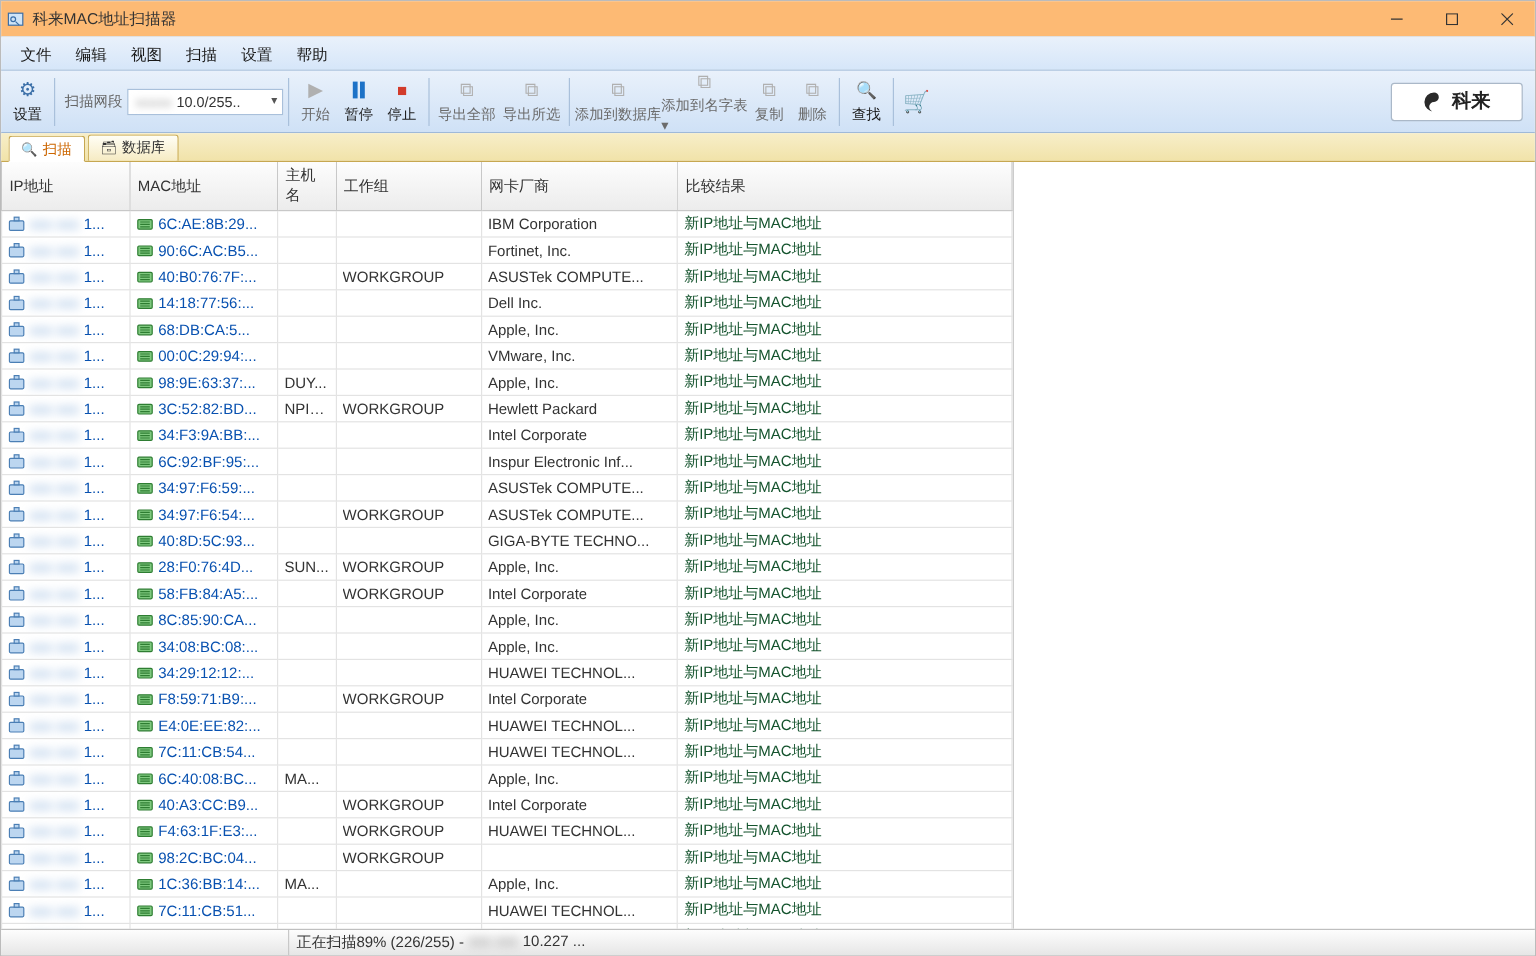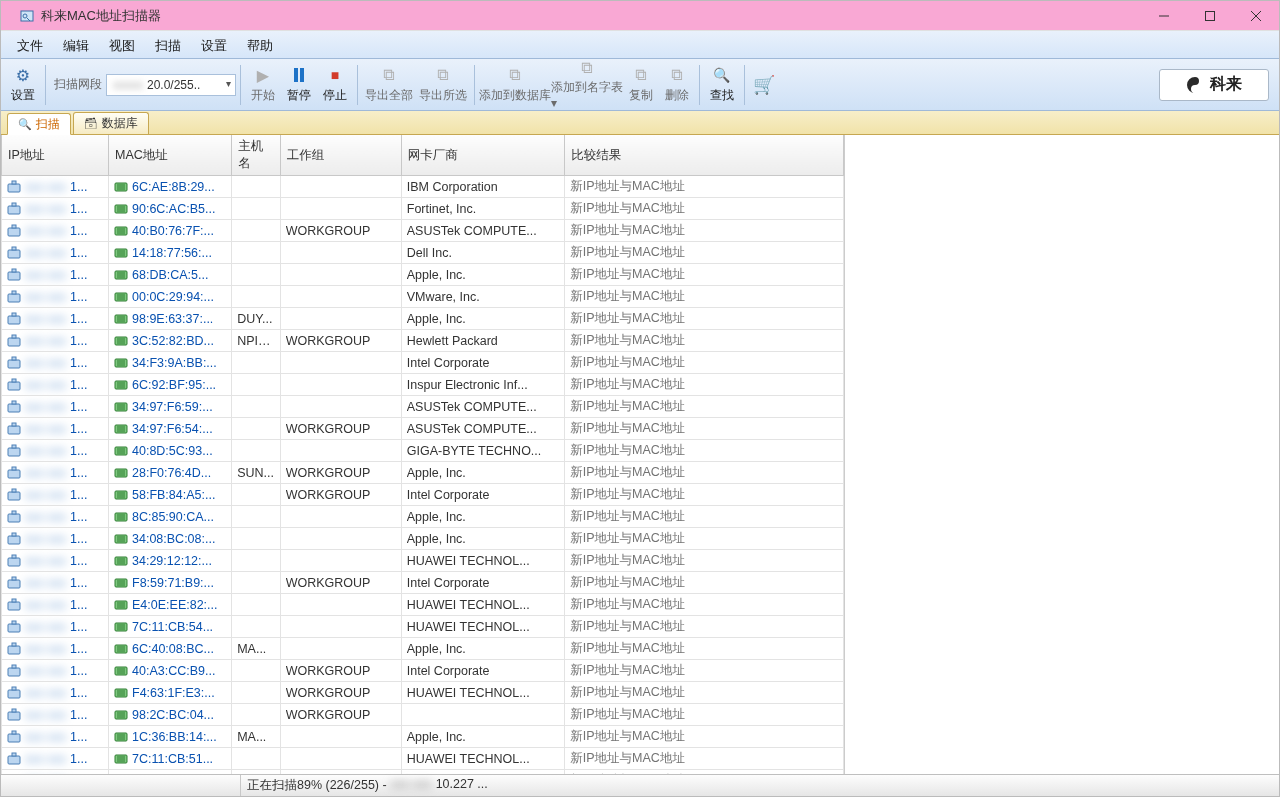--- a/index.html
+++ b/index.html
@@ -1,20 +1,20 @@
 <!DOCTYPE html>
 <html><head>
 <meta charset="utf-8">
 <style>
   * { box-sizing: border-box; margin: 0; padding: 0; }
   html, body { height: 100%; font-family: "Microsoft YaHei", "Segoe UI", Arial, sans-serif; font-size: 13px; color: #333; background: #fff; overflow: hidden; }
   .window { width: 1280px; height: 797px; display: flex; flex-direction: column; border: 1px solid #bbb; background: #fff; }
 
   
-  .titlebar { height: 30px; display: flex; align-items: center; padding-left: 18px; background: #f9a8d4; border-bottom: 1px solid #e0e0e0; text-align: center; }
+  .titlebar { height: 30px; display: flex; align-items: center; padding-left: 4px; background: #fdba74; border-bottom: 1px solid #e0e0e0; text-align: center; }
   .titlebar .app-icon { width: 16px; height: 16px; margin-right: 6px; display: inline-flex; }
   .titlebar .title { font-size: 13px; color: #333; flex: 0 0 auto; }
   .titlebar .spacer { flex: 1; }
   .winbtn { width: 46px; height: 30px; display: flex; align-items: center; justify-content: center; }
   .winbtn svg { width: 10px; height: 10px; stroke: #333; stroke-width: 1; fill: none; }
 
   
   .menubar { height: 28px; display: flex; align-items: flex-end; background: linear-gradient(#e9f1fb, #d6e6f9); border-bottom: 1px solid #9fb9d8; padding: 0 6px; gap: 0; }
   .menuitem { padding: 3px 10px; color: #1a1a1a; }
 
@@ -50,21 +50,21 @@
   table.grid th { background: linear-gradient(#fdfdfd, #ececec); border: 1px solid #c8c8c8; border-top: none; text-align: left; font-weight: 400; padding: 3px 6px; font-size: 12.5px; position: sticky; top: 0; z-index: 2; height: 22px; }
   table.grid td { border: 1px solid #e3e3e3; padding: 2px 5px; font-size: 12.5px; height: 22px; white-space: nowrap; overflow: hidden; text-overflow: ellipsis; }
   .col-ip    { width: 106px; }
   .col-mac   { width: 122px; }
   .col-host  { width: 48px; }
   .col-wg    { width: 120px; }
   .col-vendor{ width: 162px; }
   .col-result{ width: 276px; }
   .iplink { color: #0851b0; }
   .maclink { color: #0851b0; }
-  .resultlink { color: #737373; }
+  .resultlink { color: #14532d; }
   td .celltext { display: inline-block; max-width: 100%; overflow: hidden; text-overflow: ellipsis; vertical-align: middle; }
   .ipcell { display: flex; align-items: center; gap: 4px; }
   .ipicon { width: 14px; height: 14px; flex: 0 0 14px; }
   .maccell { display: flex; align-items: center; gap: 4px; }
   .macicon { width: 14px; height: 14px; flex: 0 0 14px; }
   .ipblur { filter: blur(4px); color: #7aa5d6; }
 
   
   .statusbar { height: 22px; display: flex; align-items: center; background: linear-gradient(#fdfdfd, #e6e6e6); border-top: 1px solid #bfbfbf; font-size: 12.5px; color: #333; }
   .status-left { width: 240px; border-right: 1px solid #c8c8c8; height: 100%; }
@@ -132,21 +132,21 @@
       <div class="tbtn narrow enabled">
         <span class="ico tbicon-settings"></span>
         <span>设置</span>
       </div>
     </div>
     <div class="tbsep"></div>
     <div class="tbgroup rangebox">
       <span class="lbl">扫描网段</span>
       <div class="val">
         <span style="filter:blur(3px);color:#aaa;margin-right:4px;">xxxxx</span>
-        <span>20.0/255..</span>
+        <span>10.0/255..</span>
       </div>
     </div>
     <div class="tbsep"></div>
     <div class="tbgroup">
       <div class="tbtn narrow">
           <span class="ico tbicon-start"></span>
           <span>开始</span>
         </div>
       <div class="tbtn narrow enabled">
           <span class="ico">

